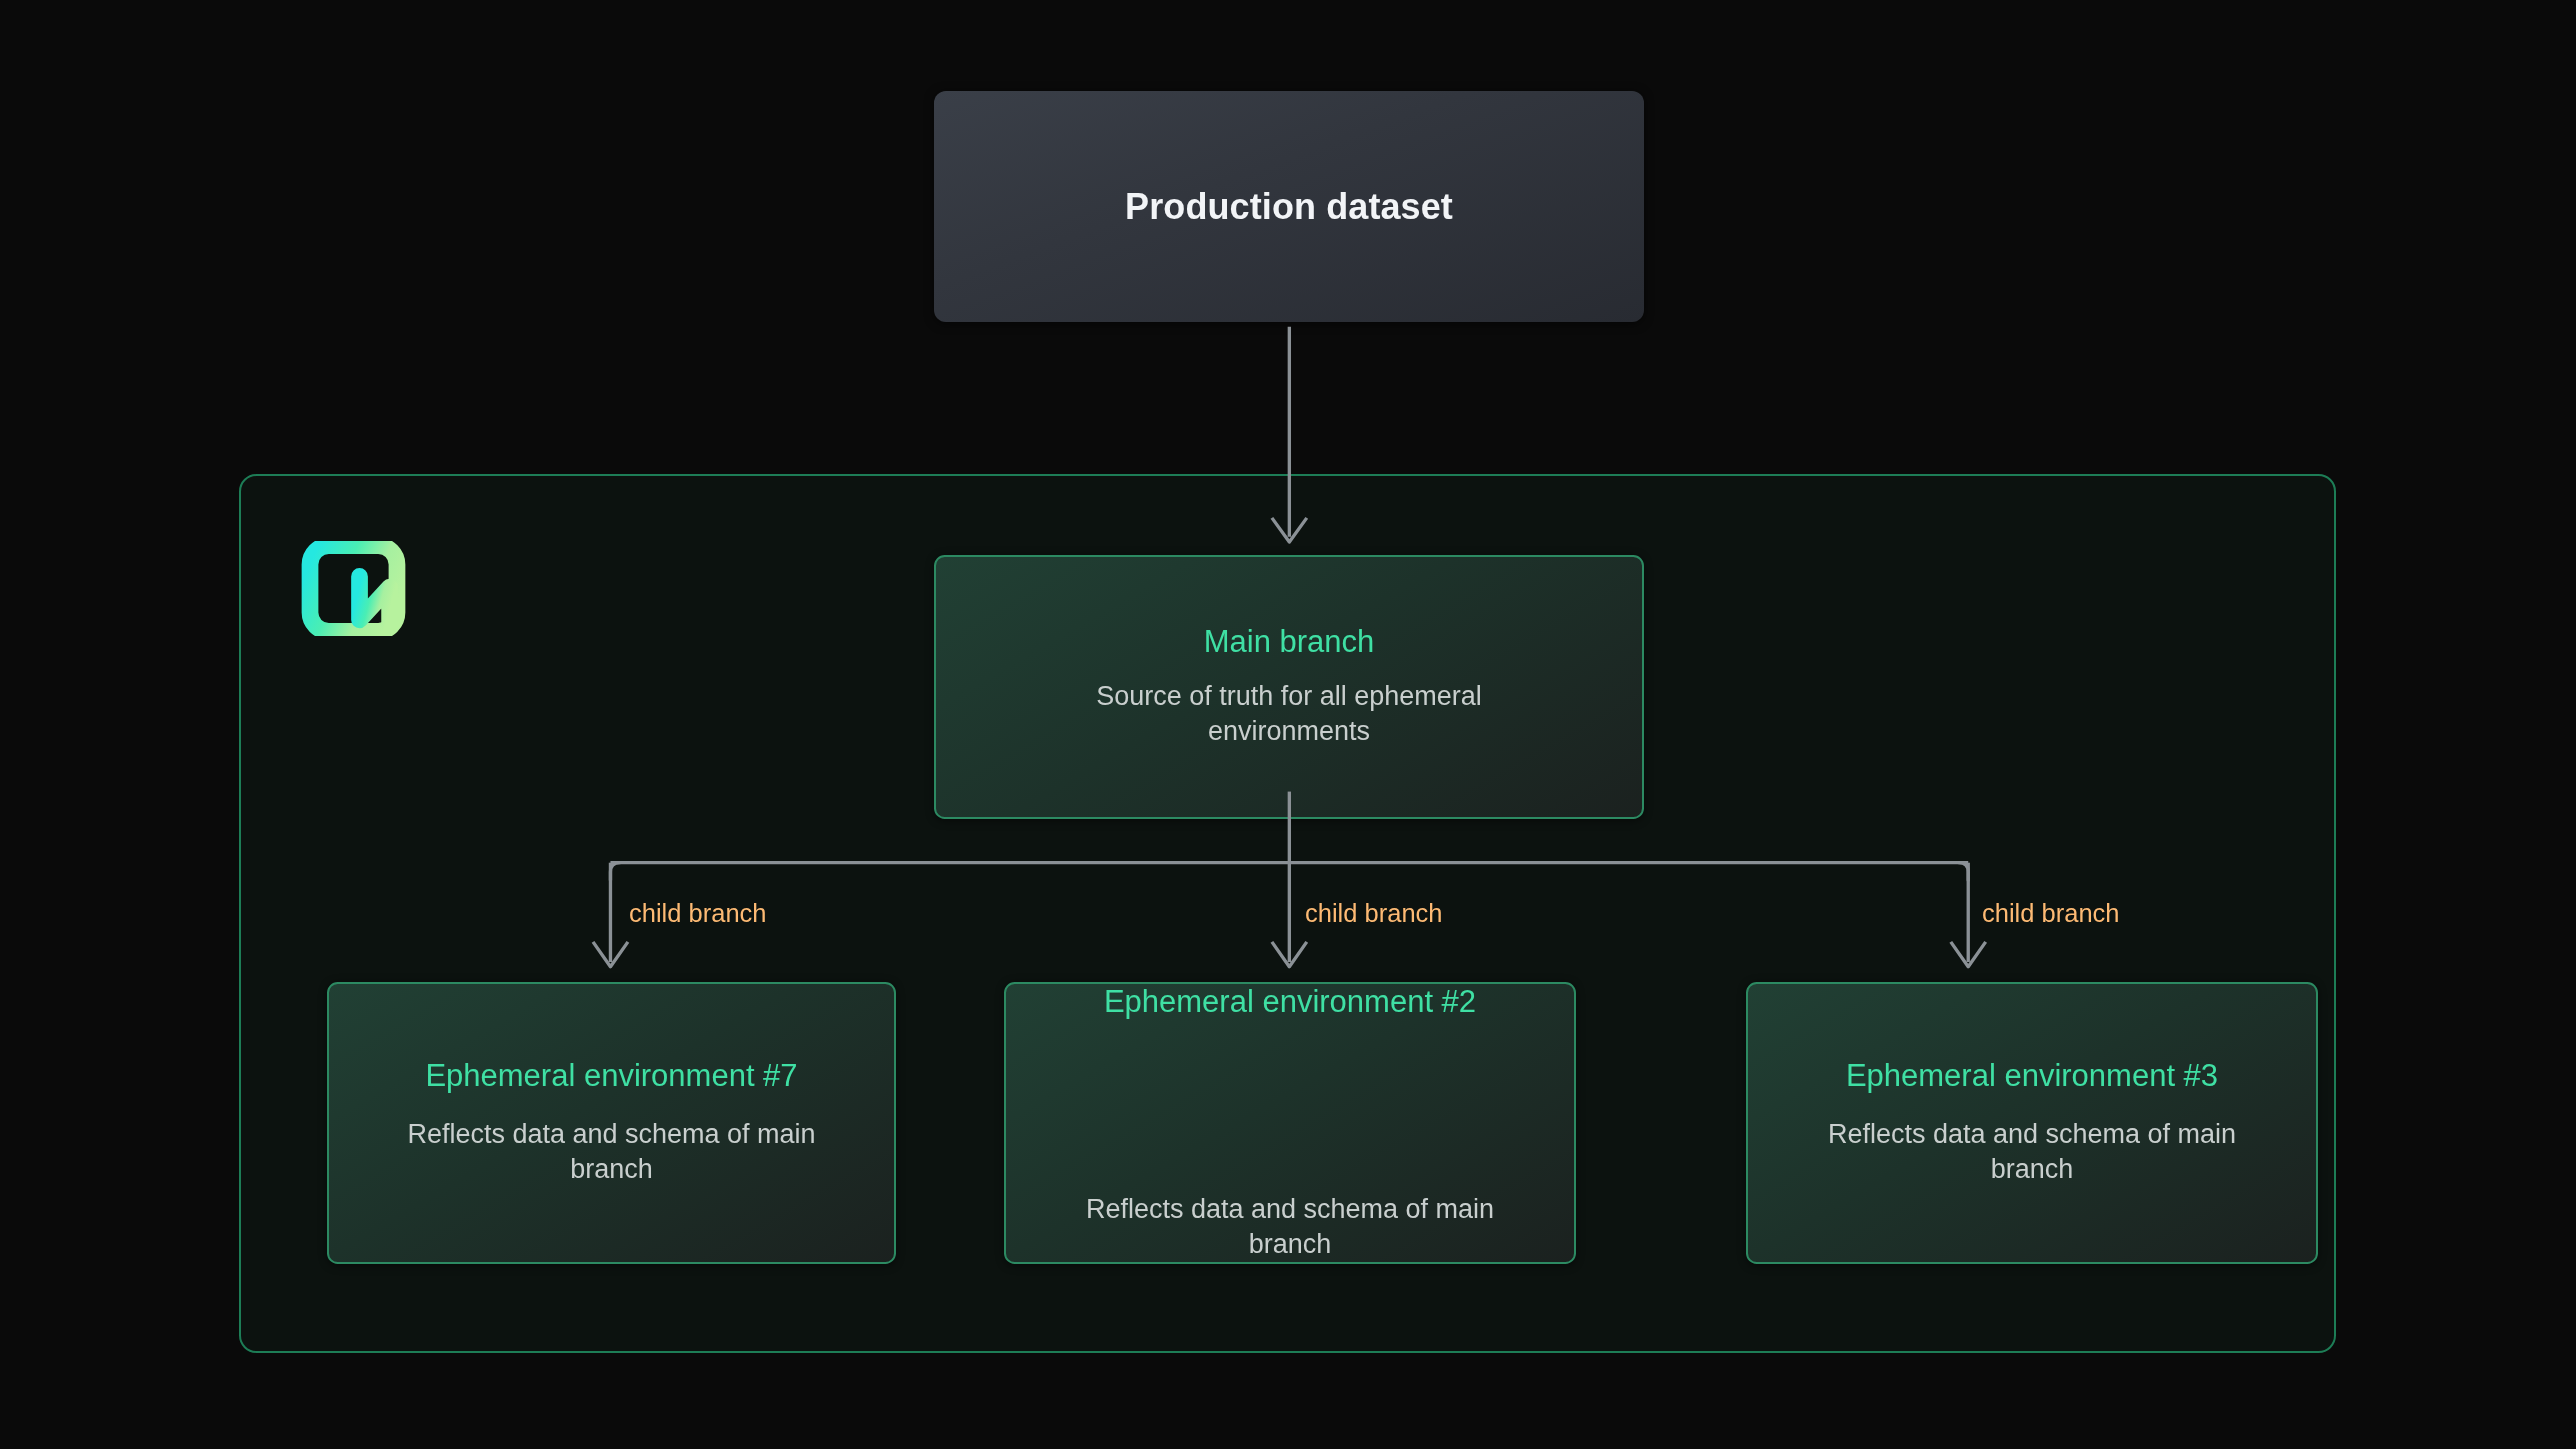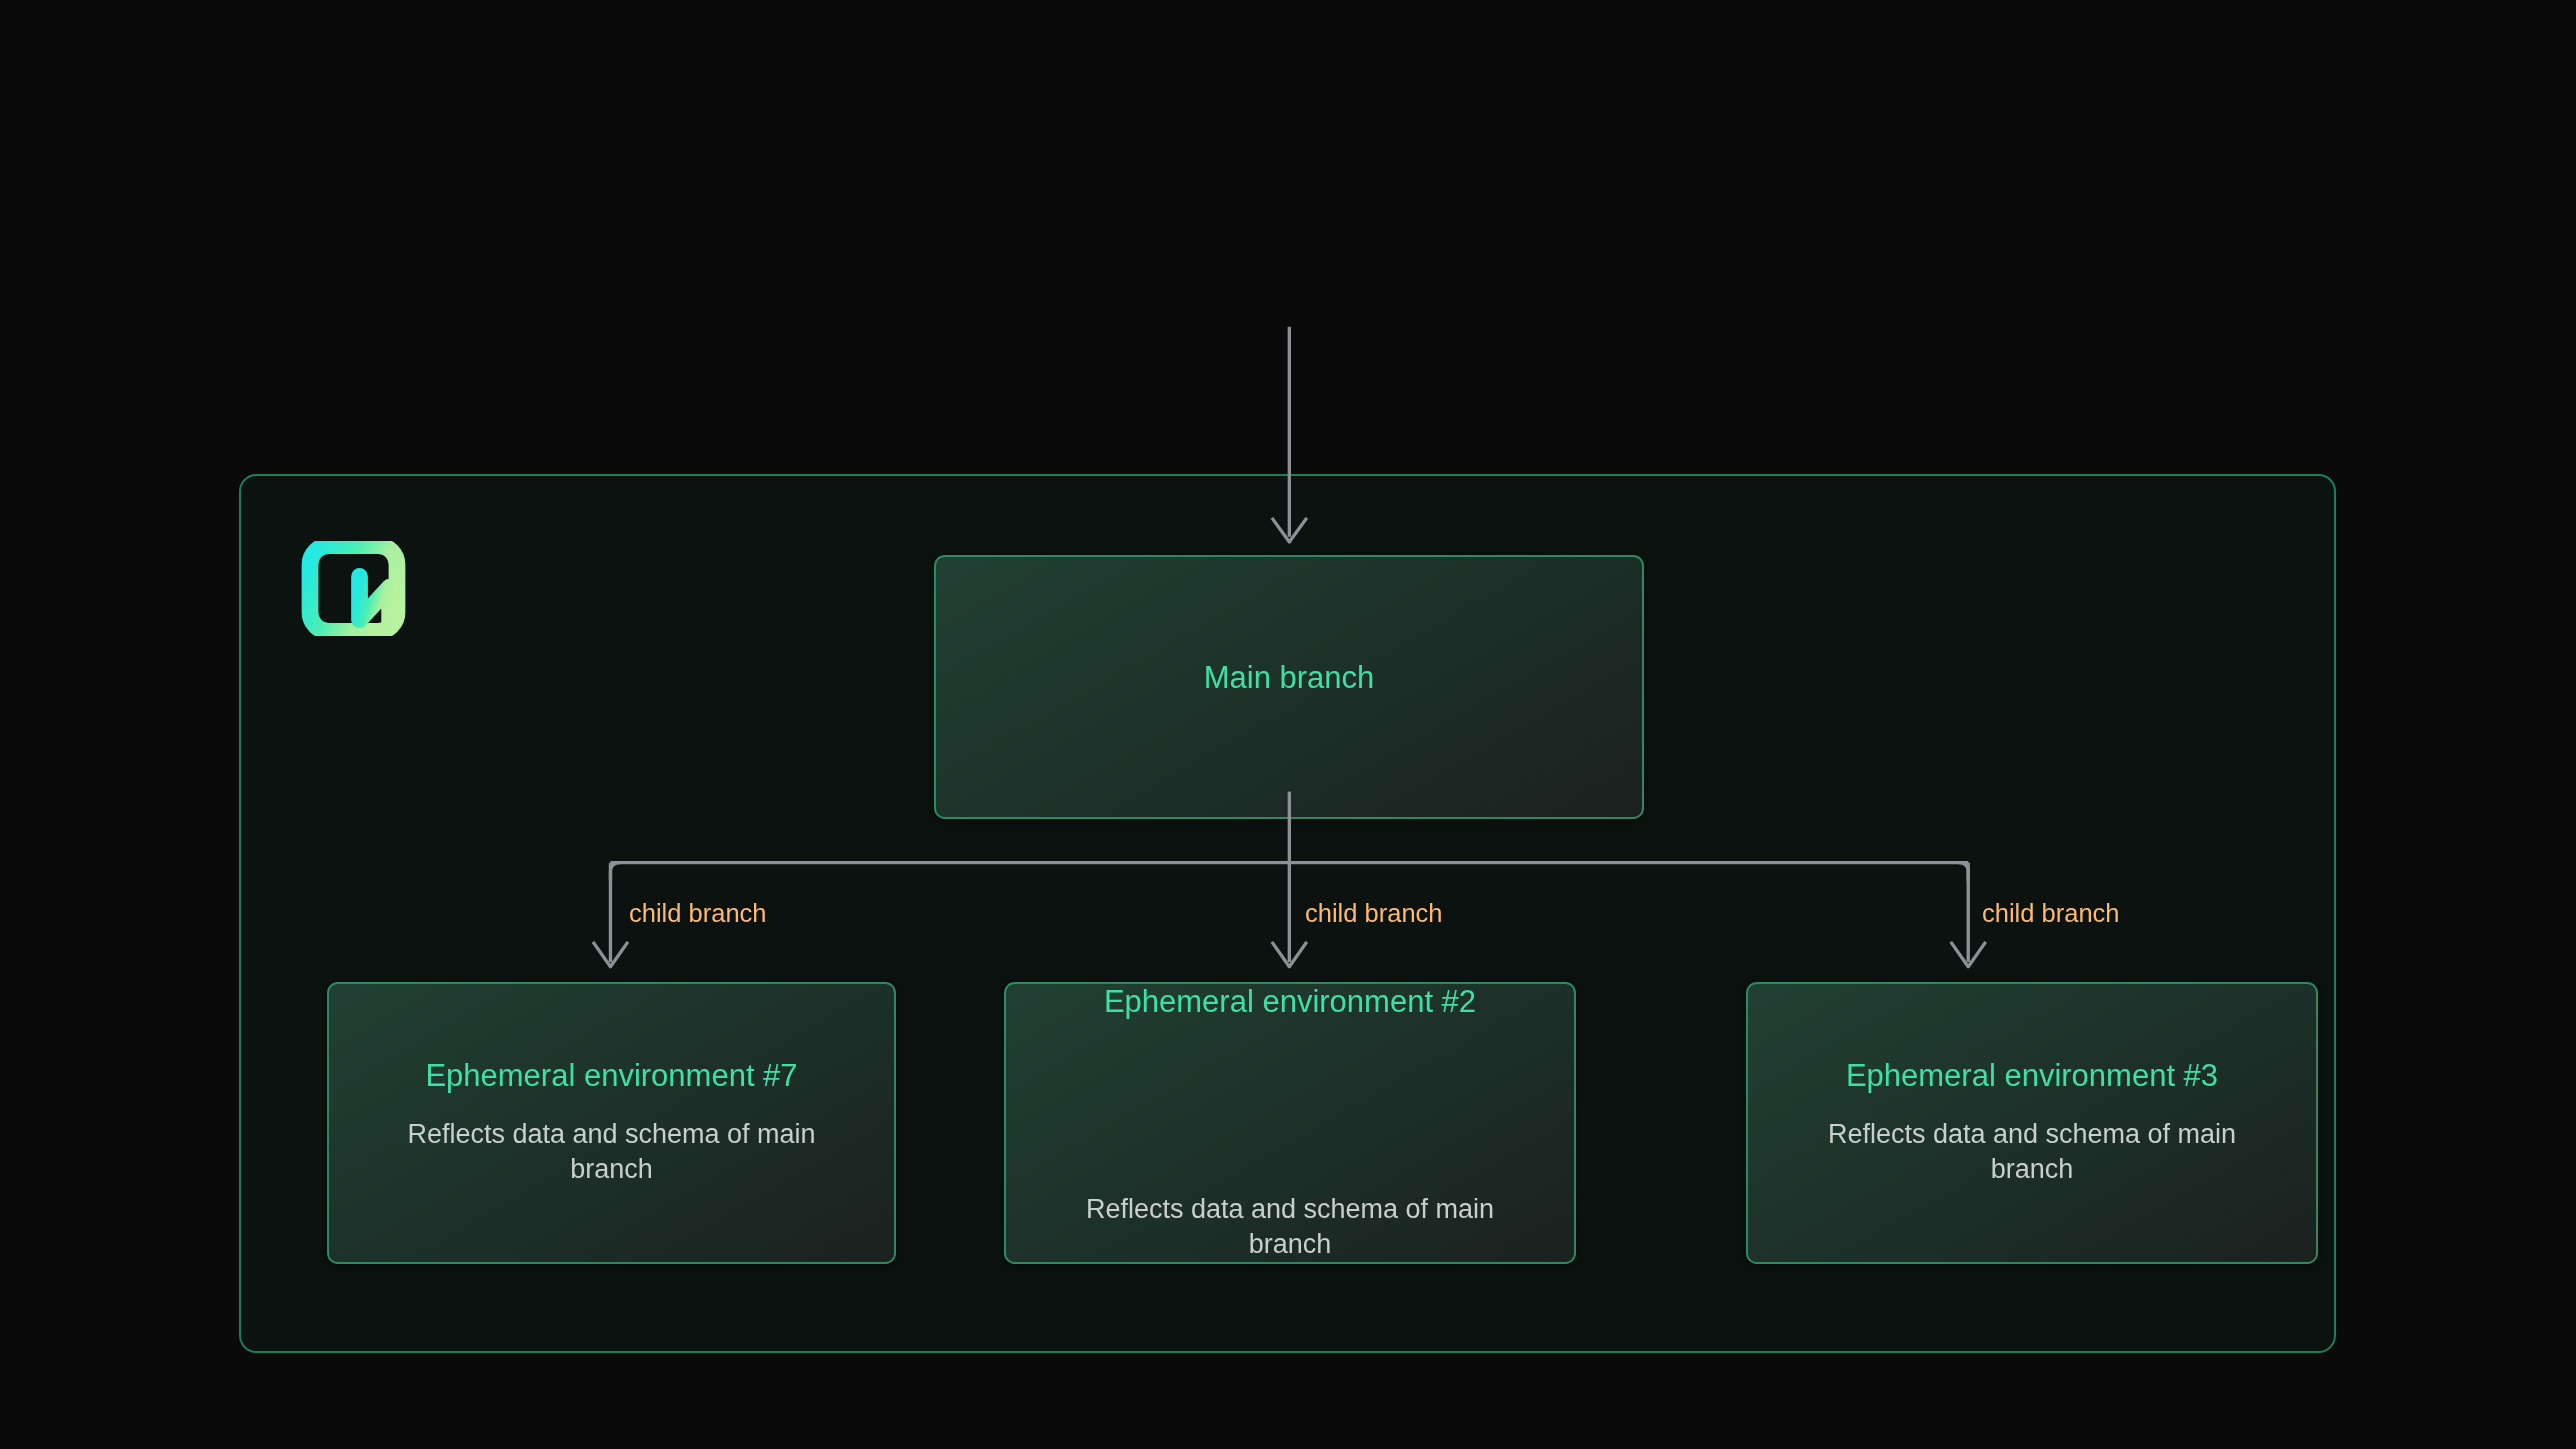--- a/index.html
+++ b/index.html
@@ -120,20 +120,23 @@
   }
   .lbl-1 { left: 629px;  top: 899px; }
   .lbl-2 { left: 1305px; top: 899px; }
   .lbl-3 { left: 1982px; top: 899px; }
 </style>
 </head>
 <body>
 
 <div id="stage">
 
+  <div class="prod-card">
+    <div class="prod-title">Production dataset</div>
+  </div>
 
   <div class="env-container"></div>
 
   <div class="brand-logo">
     <svg width="105" height="95" viewBox="0 0 156 142" xmlns="http://www.w3.org/2000/svg">
       <defs>
         <linearGradient id="neonGrad" x1="0%" y1="20%" x2="100%" y2="65%">
           <stop offset="0%" stop-color="#25e8e0"></stop>
           <stop offset="38%" stop-color="#4aeeb4"></stop>
           <stop offset="70%" stop-color="#a6f0a0"></stop>
@@ -142,20 +145,21 @@
       </defs>
 
       <rect x="13" y="7" width="130" height="128" rx="28" ry="28" fill="none" stroke="url(#neonGrad)" stroke-width="25"></rect>
 
       <path d="M 87 53 L 87 118 L 132 69 L 132 128" fill="none" stroke="url(#neonGrad)" stroke-width="25" stroke-linecap="round" stroke-linejoin="round"></path>
     </svg>
   </div>
 
   <div class="branch-card main-branch">
     <div class="branch-title">Main branch</div>
+    <div class="branch-sub" style="max-width:510px;">Source of truth for all ephemeral environments</div>
   </div>
 
   <div class="branch-card eph-card eph-1">
     <div class="branch-title">Ephemeral environment #7</div>
     <div class="branch-sub">Reflects data and schema of main branch</div>
   </div>
 
   <div class="branch-card eph-card eph-2">
     <div class="branch-title">Ephemeral environment #2</div>
     <div class="branch-sub">Reflects data and schema of main branch</div>

